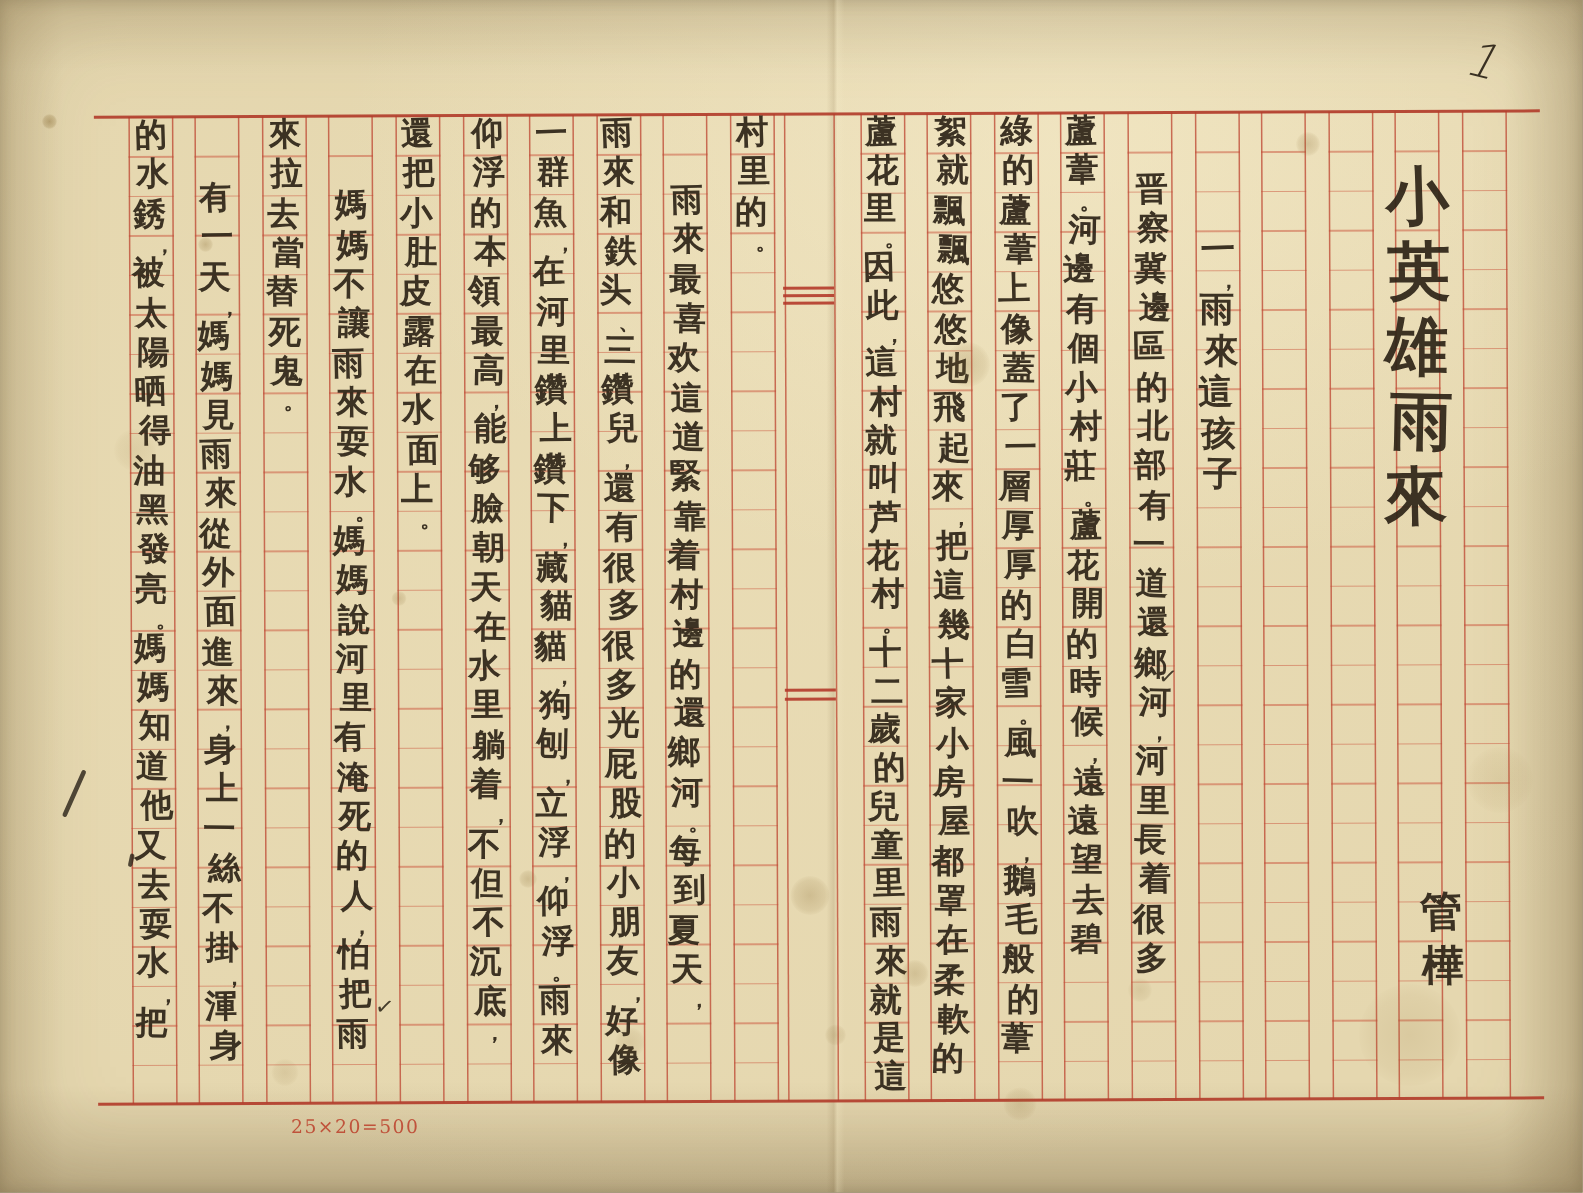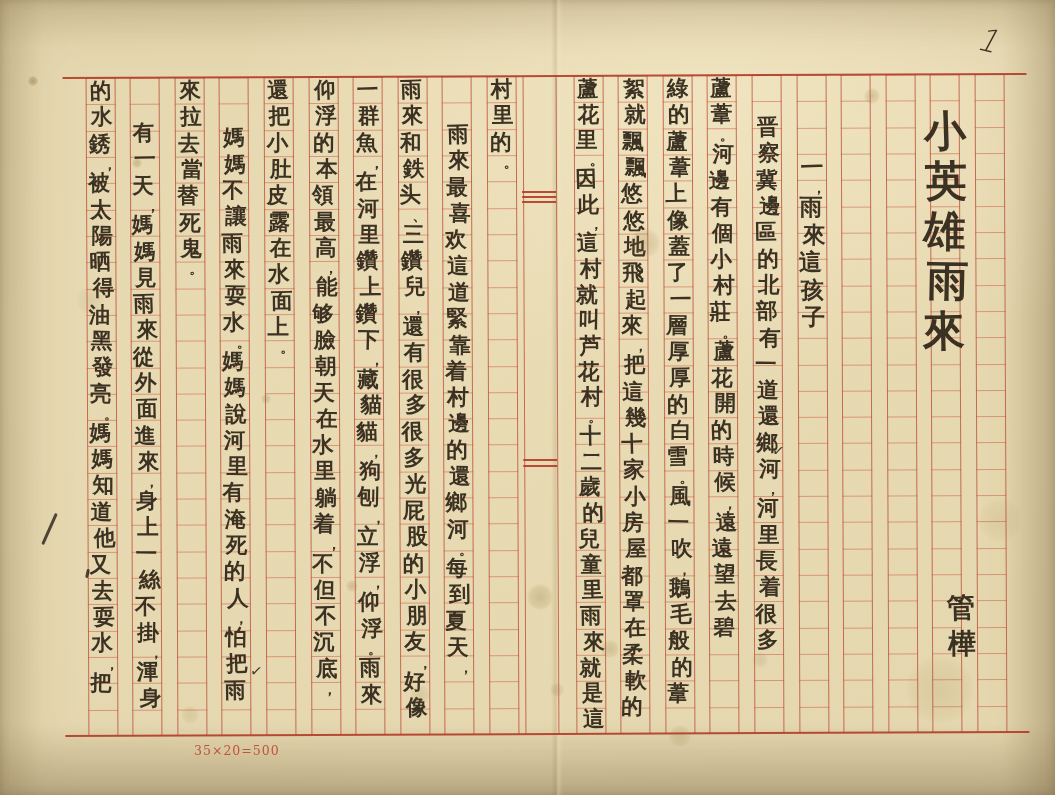--- a/index.html
+++ b/index.html
@@ -473,21 +473,21 @@
           <div class="ch" style="height: 26.32px; font-size: 21.5px; transform: translateX(-1px) rotate(-0.5deg);">水</div>
           <div class="pu" style="height: 13px; font-size: 14px; transform: translateX(2px) rotate(0.5deg);">，</div>
           <div class="ch" style="height: 26.32px; font-size: 21.5px; transform: translateX(-2px) rotate(1.5deg);">把</div>
         </div>
         <div class="proof-mark" style="left: 690px; top: 367px;">✓</div>
         <div class="proof-mark" style="left: 167px; top: 585px;">✓</div>
       </div>
 
     <div class="page-number">1</div>
 
-    <div class="stamp">35×20=500</div>
+    <div class="stamp">25×20=500</div>
 
     <div class="smudge s1"></div>
     <div class="smudge s2"></div>
 
     <div id="stains">
         <div class="stain" style="left: 28px; top: 76px; height: 10px; width: 10px; background: radial-gradient(circle, rgba(134, 104, 48, 0.45) 0%, rgba(134, 104, 48, 0.224) 55%, rgba(134, 104, 48, 0) 75%);"></div>
         <div class="stain" style="left: 864px; top: 88px; height: 16px; width: 16px; background: radial-gradient(circle, rgba(134, 104, 48, 0.25) 0%, rgba(134, 104, 48, 0.125) 55%, rgba(134, 104, 48, 0) 75%);"></div>
         <div class="stain" style="left: 630px; top: 228px; height: 30px; width: 30px; background: radial-gradient(circle, rgba(134, 104, 48, 0.22) 0%, rgba(134, 104, 48, 0.11) 55%, rgba(134, 104, 48, 0) 75%);"></div>
         <div class="stain" style="left: 527px; top: 584px; height: 26px; width: 26px; background: radial-gradient(circle, rgba(134, 104, 48, 0.25) 0%, rgba(134, 104, 48, 0.125) 55%, rgba(134, 104, 48, 0) 75%);"></div>
         <div class="stain" style="left: 601px; top: 640px; height: 18px; width: 18px; background: radial-gradient(circle, rgba(134, 104, 48, 0.22) 0%, rgba(134, 104, 48, 0.11) 55%, rgba(134, 104, 48, 0) 75%);"></div>

